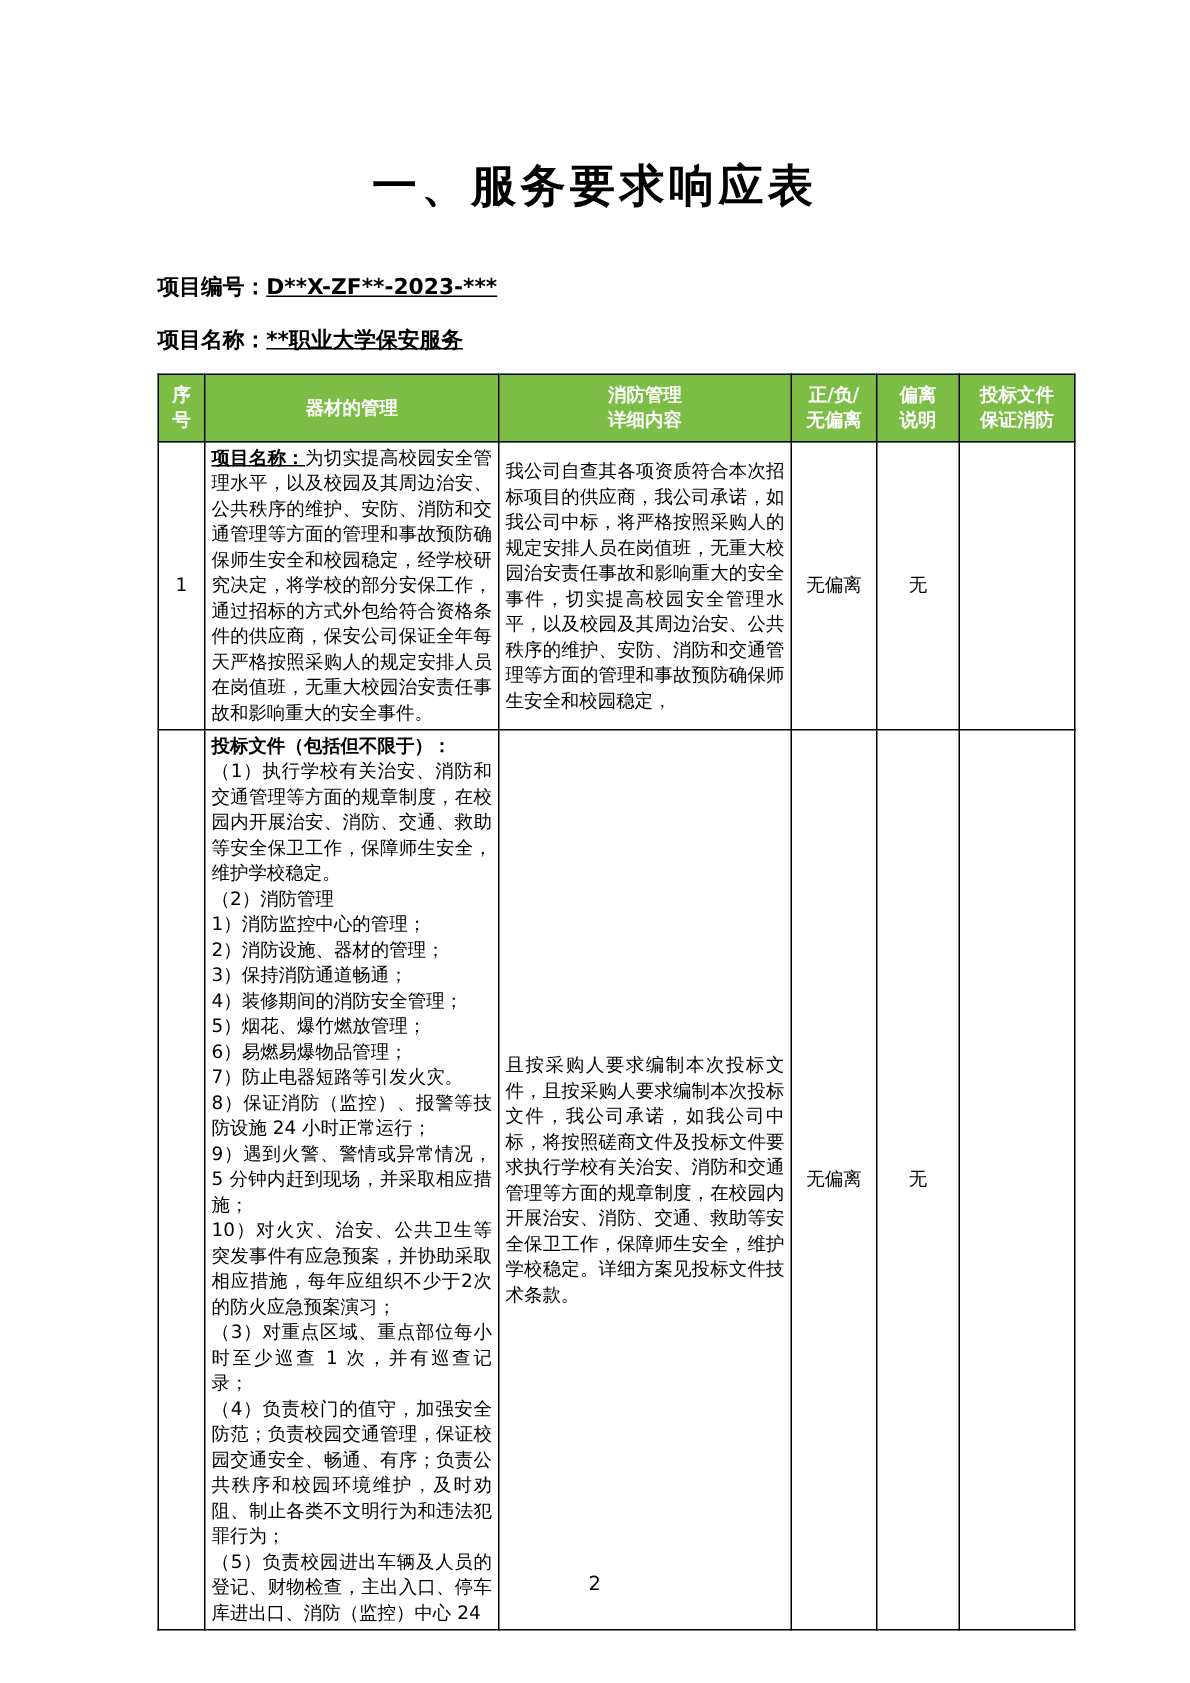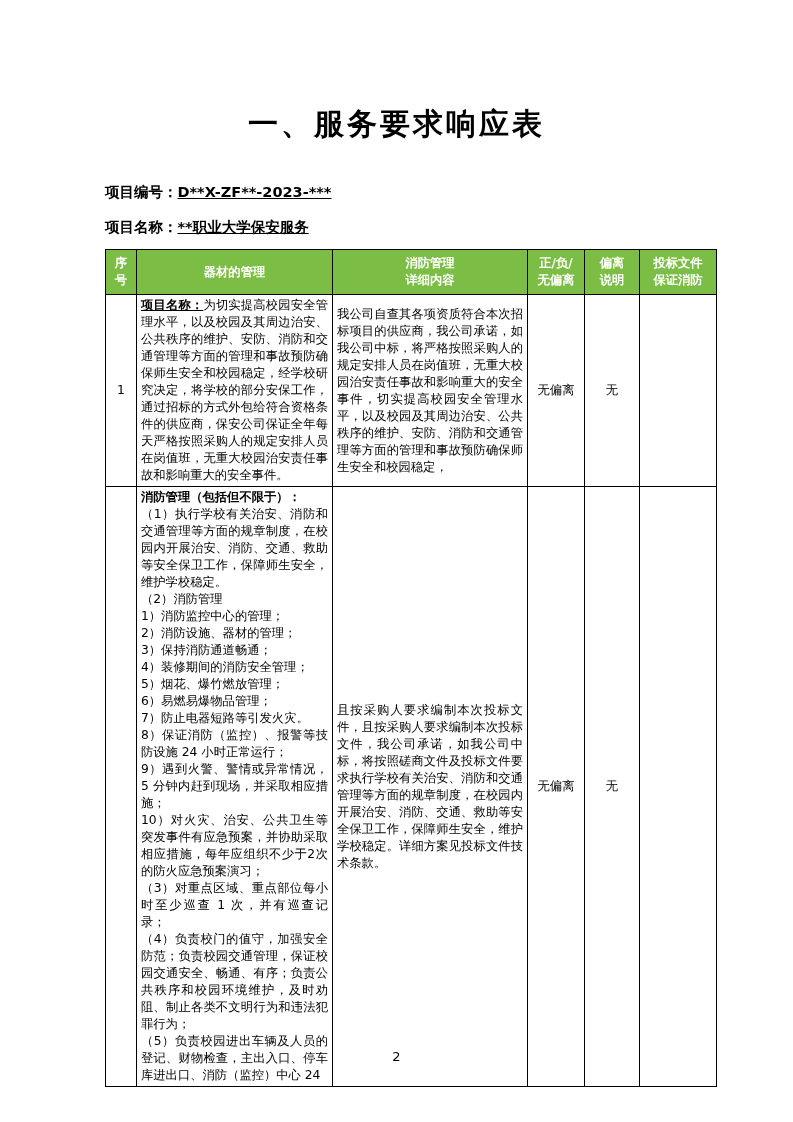--- a/index.html
+++ b/index.html
@@ -112,21 +112,21 @@
       <tr class="row-1">
         <td class="cell-seq">1</td>
         <td class="cell-req"><span class="req-title u">项目名称：</span><span class="req-body">为切实提高校园安全管理水平，以及校园及其周边治安、公共秩序的维护、安防、消防和交通管理等方面的管理和事故预防确保师生安全和校园稳定，经学校研究决定，将学校的部分安保工作，通过招标的方式外包给符合资格条件的供应商，保安公司保证全年每天严格按照采购人的规定安排人员在岗值班，无重大校园治安责任事故和影响重大的安全事件。</span></td>
         <td class="cell-resp">我公司自查其各项资质符合本次招标项目的供应商，我公司承诺，如我公司中标，将严格按照采购人的规定安排人员在岗值班，无重大校园治安责任事故和影响重大的安全事件，切实提高校园安全管理水平，以及校园及其周边治安、公共秩序的维护、安防、消防和交通管理等方面的管理和事故预防确保师生安全和校园稳定，</td>
         <td class="cell-dev">无偏离</td>
         <td class="cell-devnote">无</td>
         <td class="cell-pageref"></td>
       </tr>
       <tr class="row-2">
         <td class="cell-seq"></td>
-        <td class="cell-req"><span class="req-title">消防管理（包括但不限于）：</span><span class="req-body">
+        <td class="cell-req"><span class="req-title">投标文件（包括但不限于）：</span><span class="req-body">
 （1）执行学校有关治安、消防和交通管理等方面的规章制度，在校园内开展治安、消防、交通、救助等安全保卫工作，保障师生安全，维护学校稳定。
 （2）消防管理
 1）消防监控中心的管理；
 2）消防设施、器材的管理；
 3）保持消防通道畅通；
 4）装修期间的消防安全管理；
 5）烟花、爆竹燃放管理；
 6）易燃易爆物品管理；
 7）防止电器短路等引发火灾。
 8）保证消防（监控）、报警等技防设施 24 小时正常运行；

